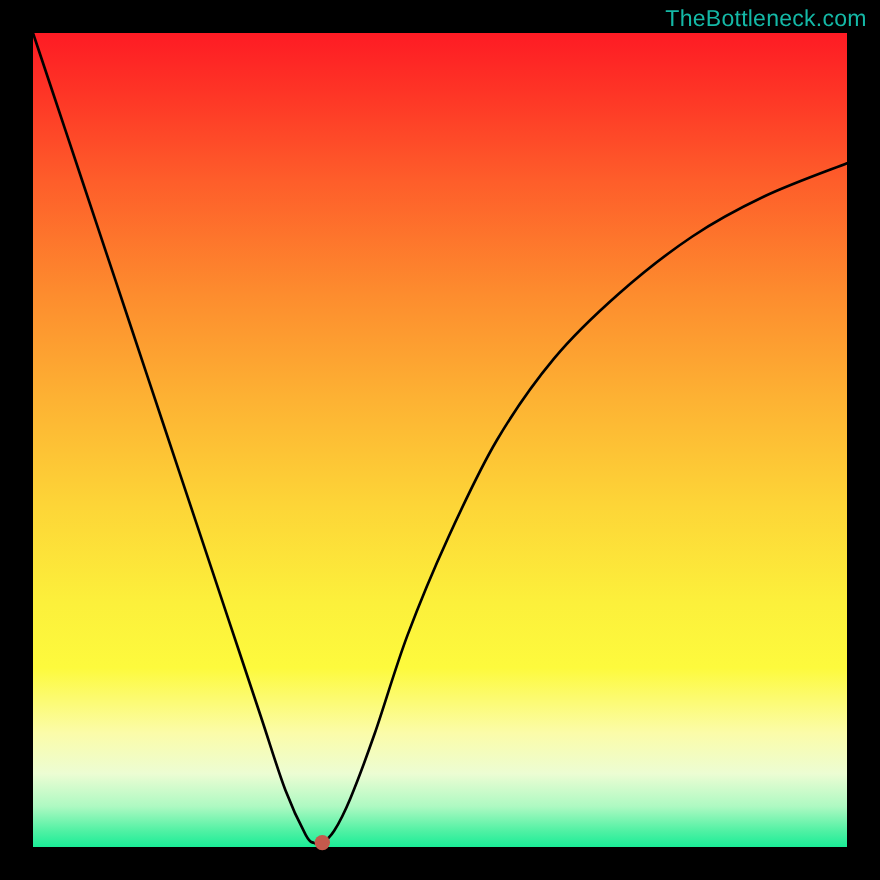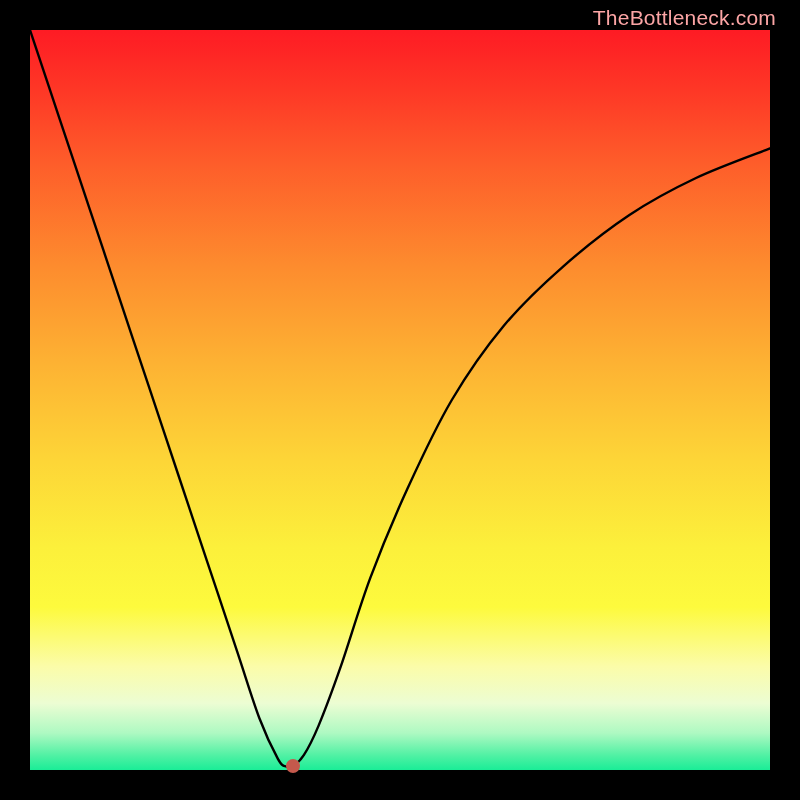--- a/index.html
+++ b/index.html
@@ -31,22 +31,22 @@
       #fbfca9 86%,
       #ecfdd3 91%,
       #aef9c2 95%,
       #51f1a4 98%,
       #1aed97 100%);
   }
 
   .watermark {
     position: absolute;
     top: 6px;
-    right: 24px;
-    color: #fca5a5;
+    right: 12px;
+    color: #14b8a6;
     font-size: 21px;
     font-weight: 400;
     letter-spacing: 0.2px;
   }
 
   svg.curve {
     position: absolute;
     left: 0; top: 0;
     width: 100%; height: 100%;
   }

